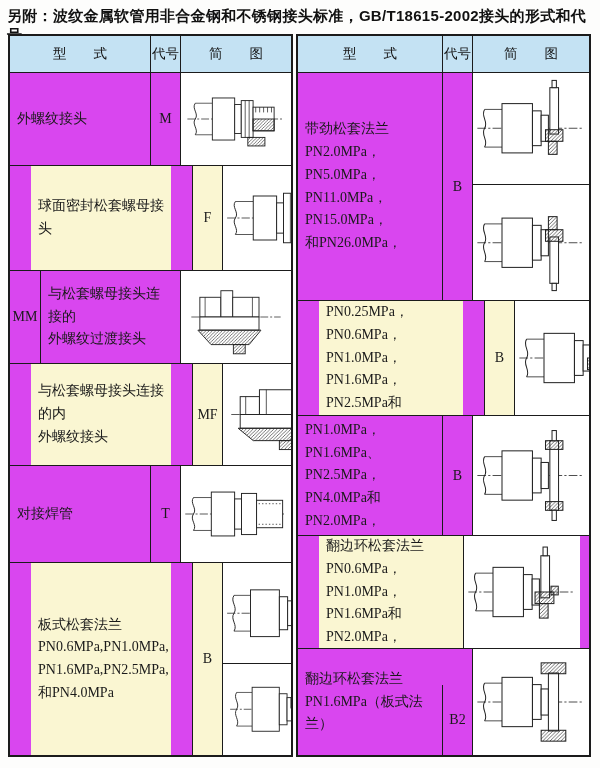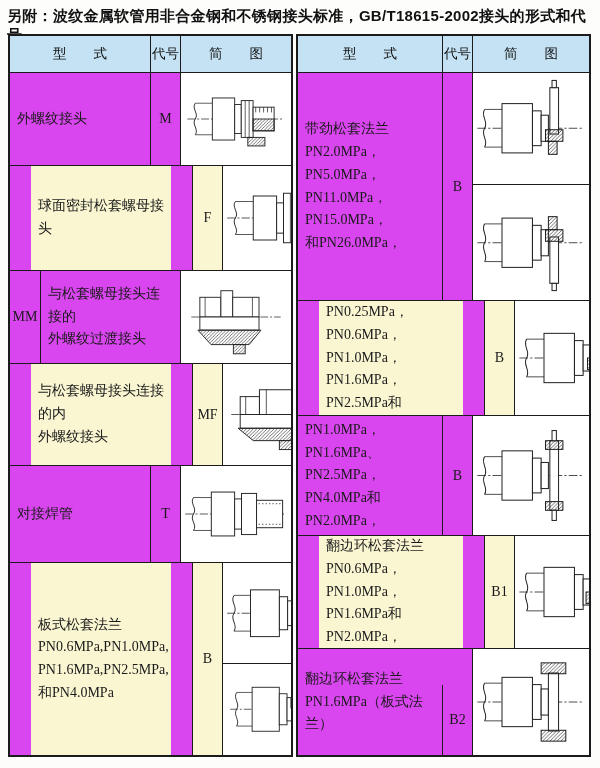--- a/index.html
+++ b/index.html
@@ -338,21 +338,20 @@
                 <rect x="109" y="8" width="6" height="14" fill="#fff" stroke="#222" stroke-width="1.4"></rect>
                 <rect x="109" y="118" width="6" height="14" fill="#fff" stroke="#222" stroke-width="1.4"></rect>
               </svg>
             </div>
           </div>
         </div>
         <div class="row" style="height: 113px;">
           <div class="cell type-cell hl" style="width: 144px;">翻边环松套法兰
 PN0.6MPa， PN1.0MPa，
 PN1.6MPa和PN2.0MPa，</div>
-          <div class="cell code-cell hl" style="width: 30px;">B1</div>
           <div class="cell diagram-cell" style="width: 117px;">
             <div class="sub" style="height: 113px;">
               <svg viewBox="0 0 160 140" preserveAspectRatio="xMidYMid meet">
                 <defs>
                   <pattern id="hp12" patternUnits="userSpaceOnUse" width="5" height="5">
                     <path d="M0,5 L5,0 M-1,1 L1,-1 M4,6 L6,4" stroke="#333" stroke-width="1" fill="none"></path>
                   </pattern>
                 </defs>
                 <line x1="6" y1="70" x2="152" y2="70" stroke="#222" stroke-width="1.1" stroke-dasharray="12 3 3 3"></line>
                 <path d="M16,44 C10,53 22,61 16,70 C10,79 22,87 16,96" fill="none" stroke="#222" stroke-width="1.4"></path>

